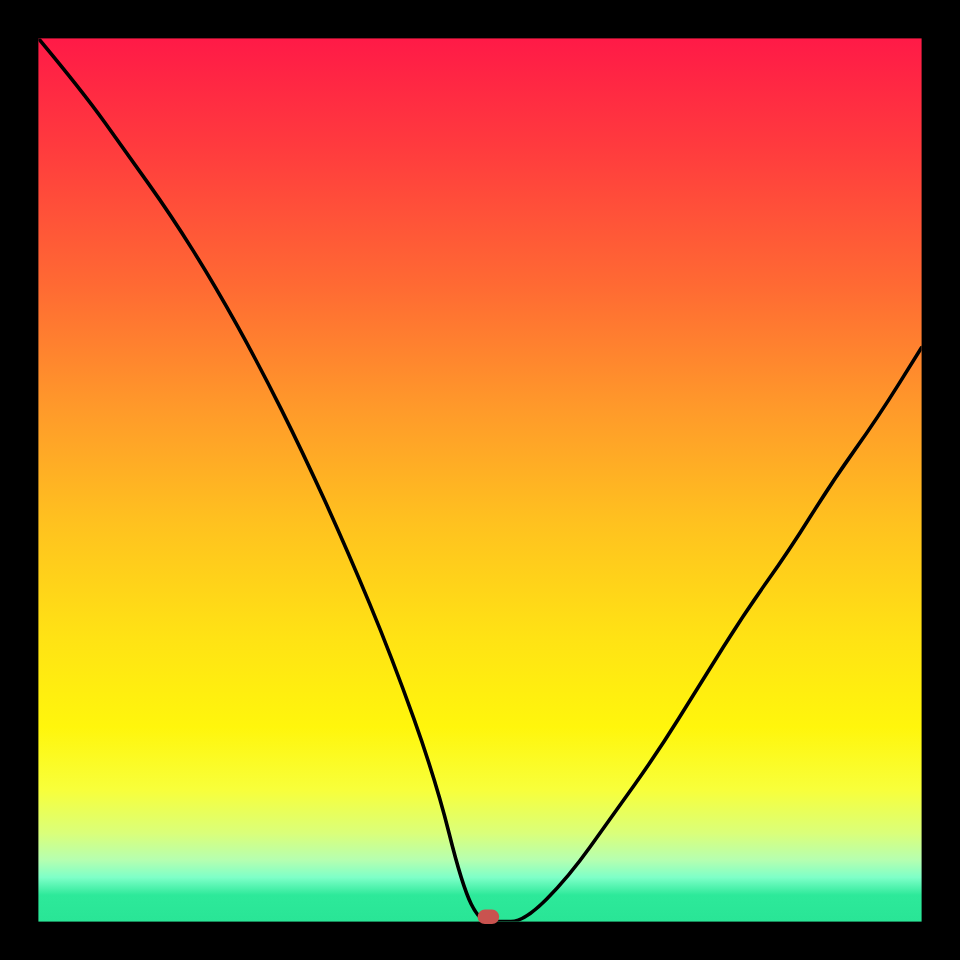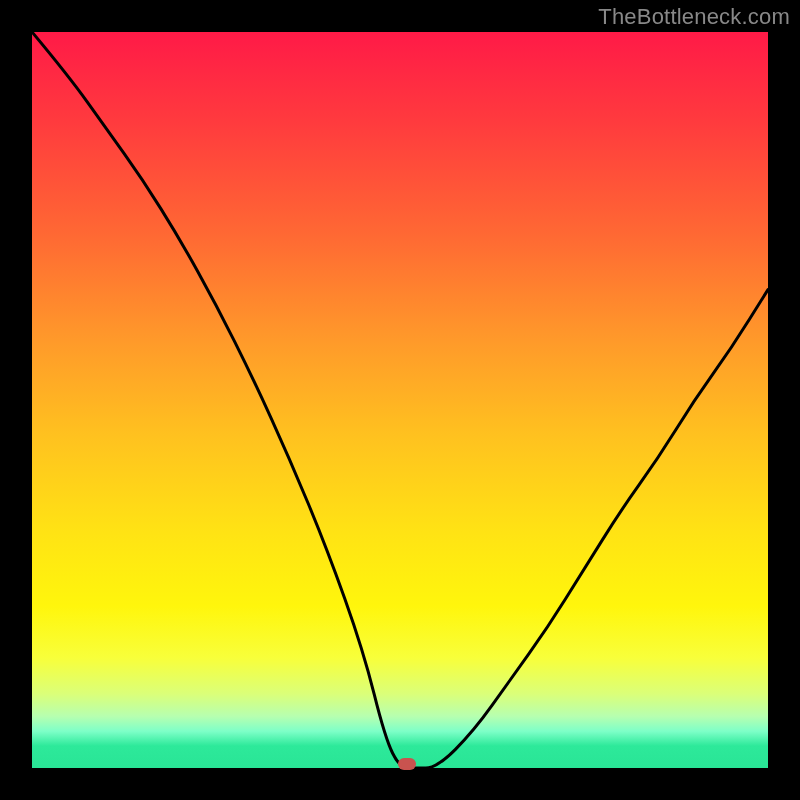--- a/index.html
+++ b/index.html
@@ -65,21 +65,20 @@
     height: 12px;
     border-radius: 6px;
     background: #c9534f;
     z-index: 20;
   }
 </style>
 </head>
 <body>
 
 <div class="frame">
-  <div class="watermark">TheBottleneck.com</div>
 
   <div class="plot">
     <svg class="curve" viewBox="0 0 736 736" preserveAspectRatio="none">
       <path d="M 0 0 Q 36.800000000000004 44.16000000000008 55.2 69.92000000000002 Q 73.60000000000001 95.67999999999995 92 121.43999999999994 Q 110.39999999999999 147.19999999999993 128.8 176.64 Q 147.20000000000002 206.08000000000004 165.60000000000002 239.20000000000002 Q 184 272.32 202.39999999999998 309.12 Q 220.79999999999998 345.91999999999996 239.2 386.4 Q 257.59999999999997 426.88 276 471.04 Q 294.40000000000003 515.2 312.8 566.72 Q 331.2 618.24 342.24 662.4 Q 353.28 706.56 360.64 721.28 Q 368 736 375.36 736 Q 382.72 736 393.76 736 Q 404.8 736 423.2 717.6 Q 441.59999999999997 699.2 460 673.44 Q 478.40000000000003 647.6800000000001 496.79999999999995 621.9200000000001 Q 515.1999999999999 596.16 533.5999999999999 566.72 Q 552 537.28 570.4000000000001 507.84000000000003 Q 588.8000000000001 478.40000000000003 607.2 452.64 Q 625.6 426.88 644 397.44 Q 662.4 368 680.8 342.24 Q 699.1999999999999 316.48 717.5999999999999 287.03999999999996 L 736 257.59999999999997" fill="none" stroke="#000" stroke-width="3" stroke-linejoin="round" stroke-linecap="round"></path>
     </svg>
     <div class="marker" style="left: 366.36px; top: 726px;"></div>
   </div>
 </div>
 
 </body></html>

